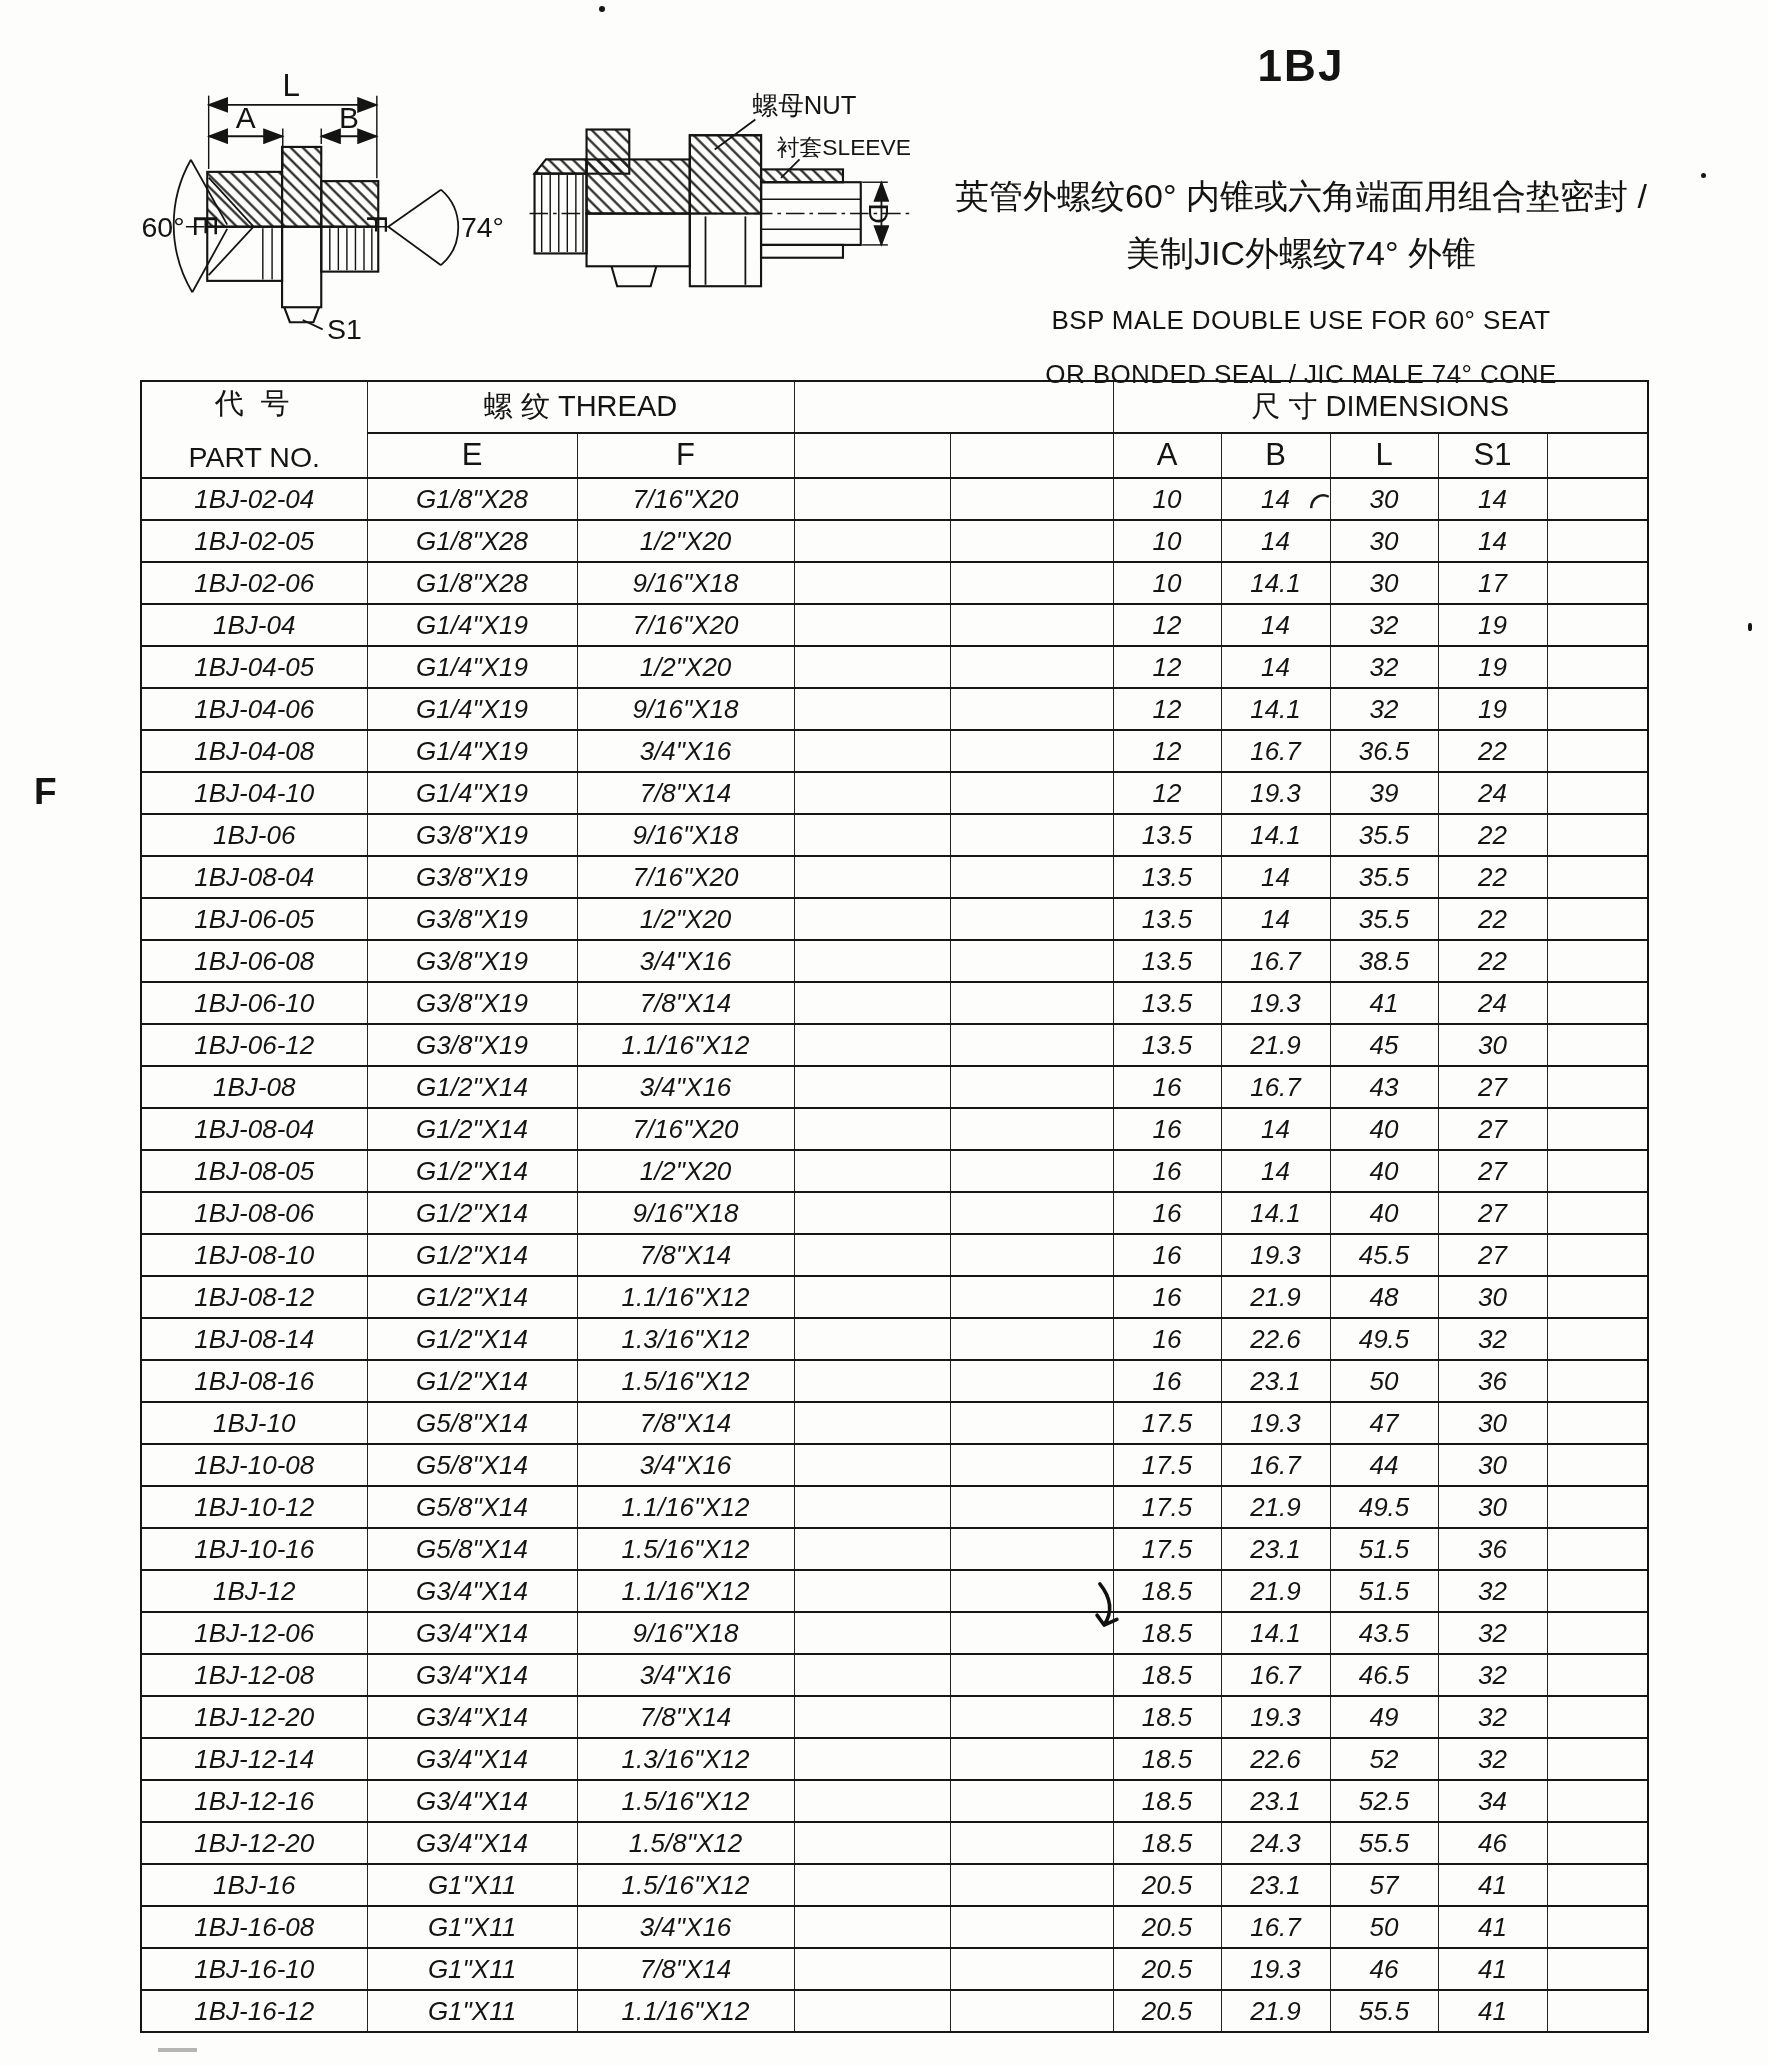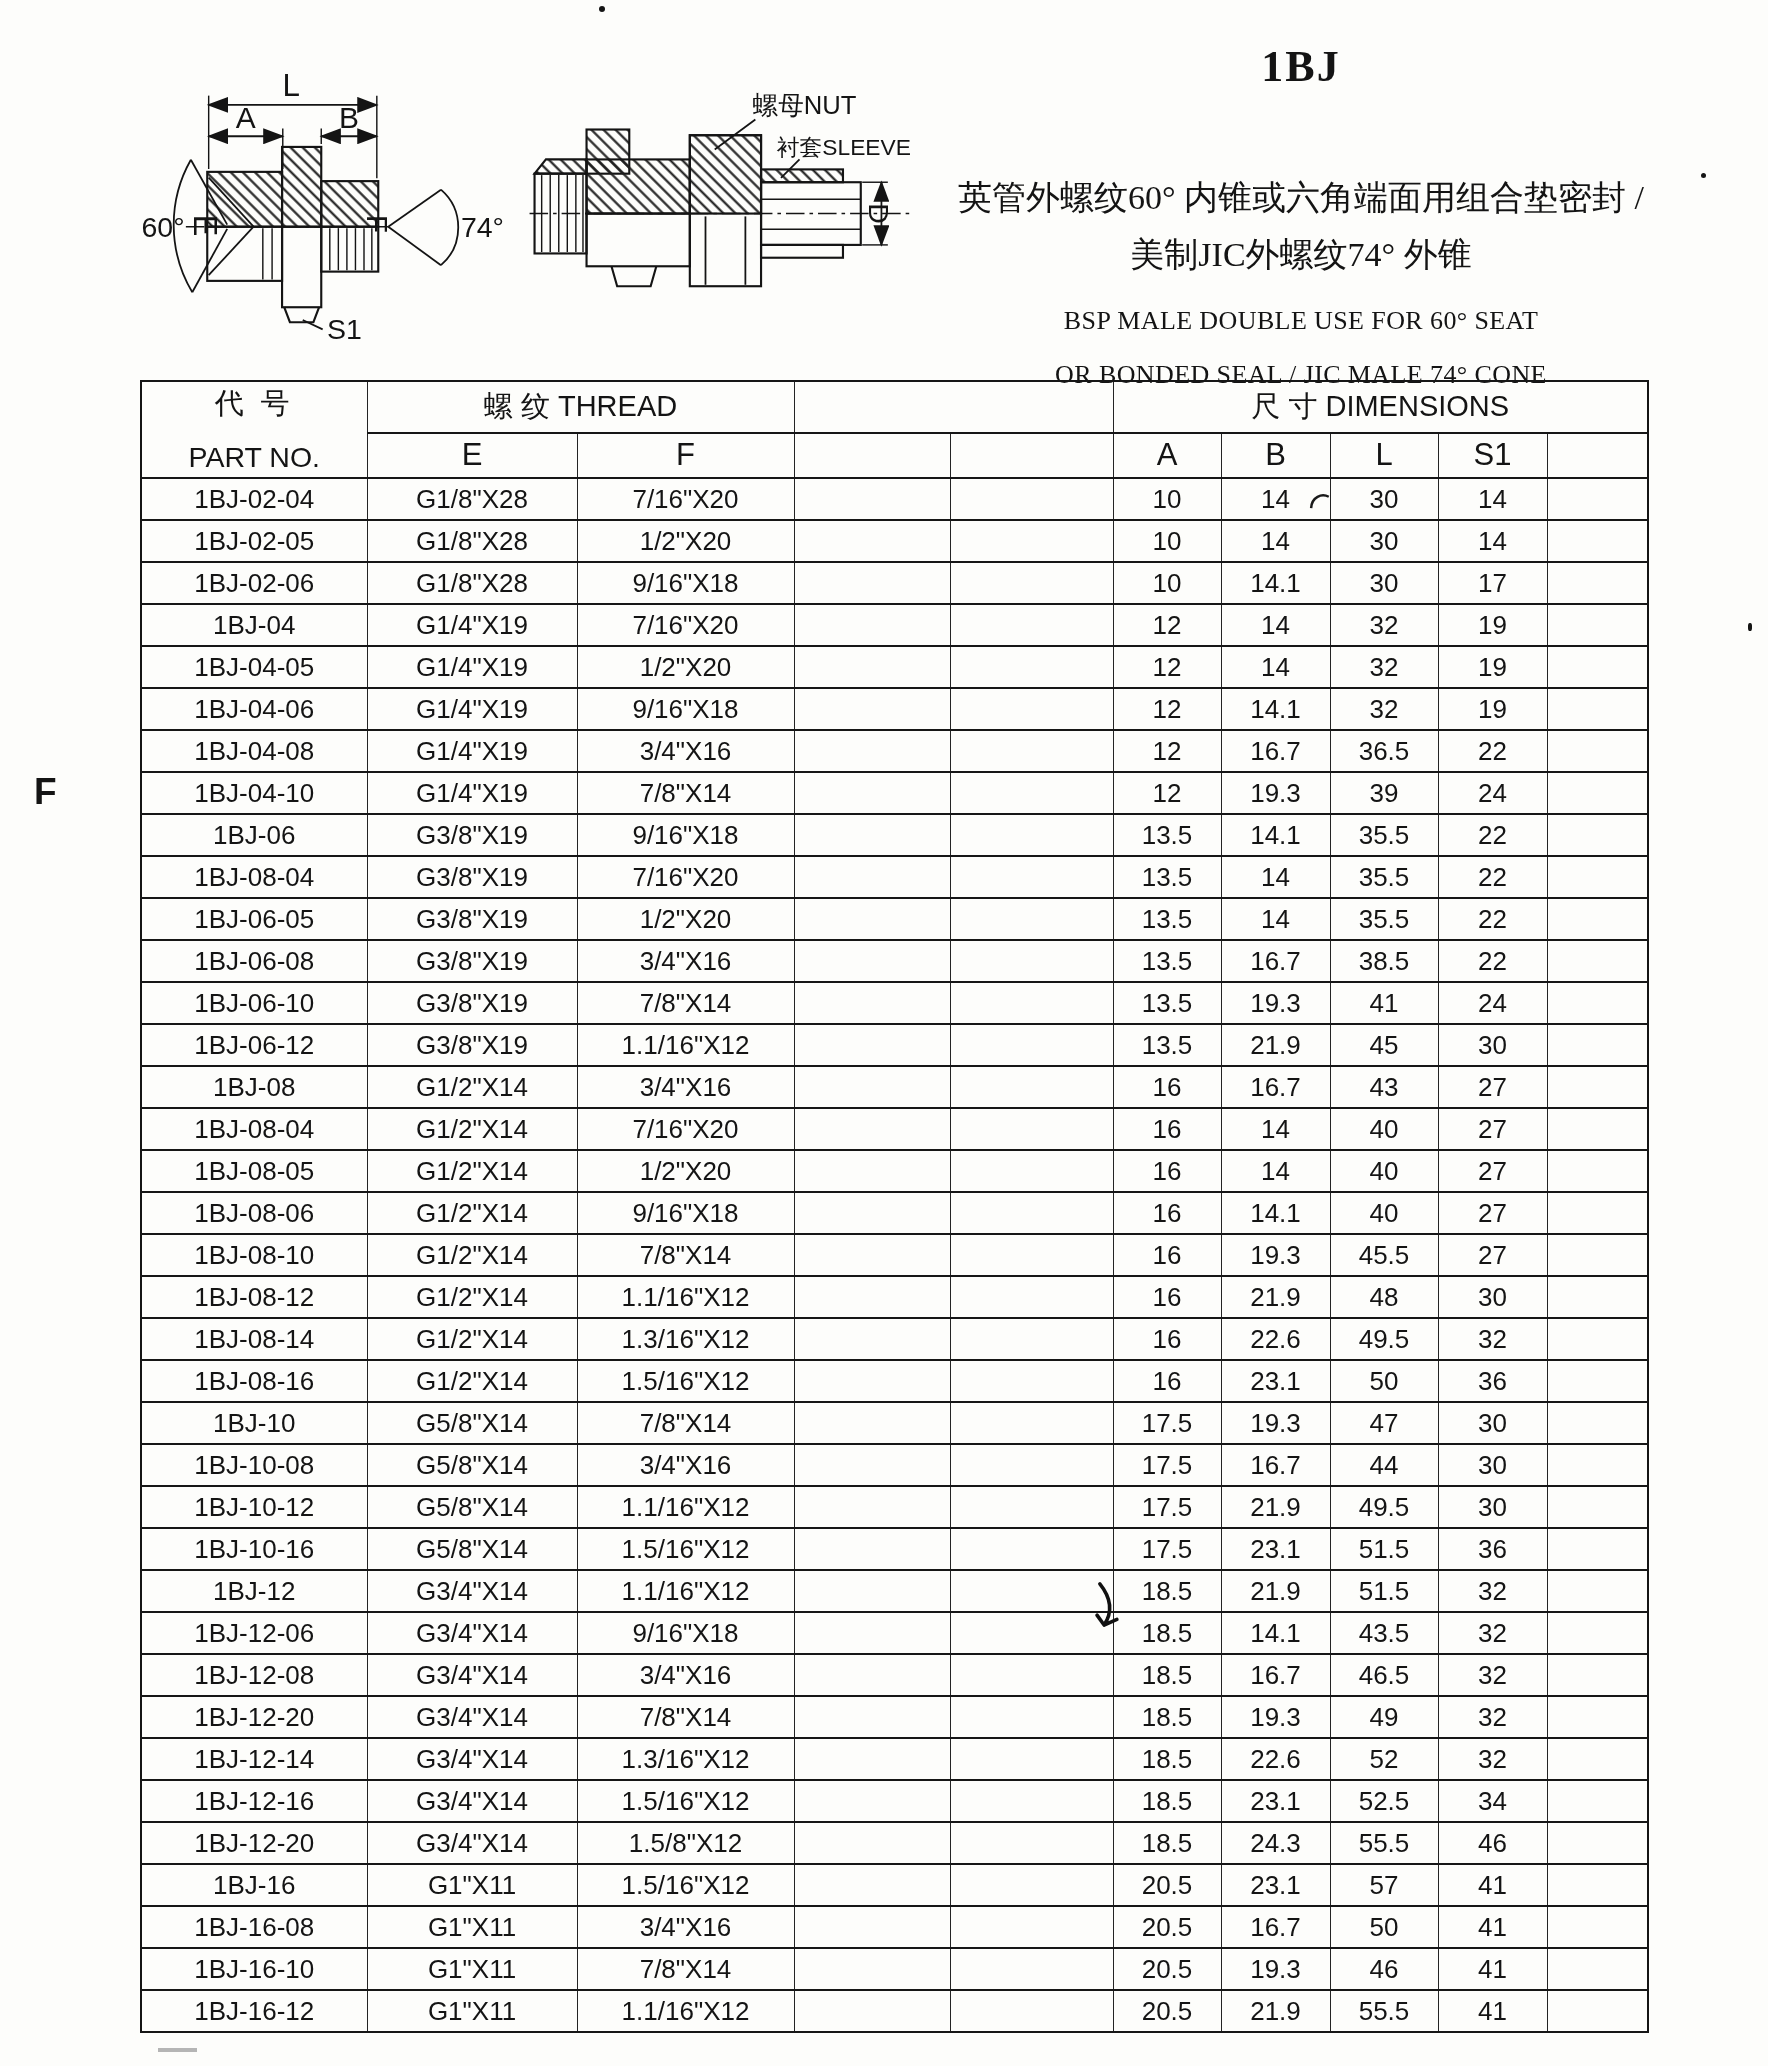--- a/index.html
+++ b/index.html
@@ -4,21 +4,21 @@
 <style>
   html,body{margin:0;padding:0;}
   body{
     width:1769px;height:2066px;position:relative;overflow:hidden;
     background:#fdfdfb;color:#141414;
     font-family:"Liberation Sans","DejaVu Sans",sans-serif;
   }
   .sheet{position:absolute;inset:0;}
 
   
-  .title-block{position:absolute;left:934px;top:41px;width:734px;text-align:center;font-family:Liberation Serif, serif;}
+  .title-block{position:absolute;left:934px;top:41px;width:734px;text-align:center;}
   .doc-title{font-size:44px;font-weight:bold;letter-spacing:2.1px;margin:0 0 77px 0;}
   .desc-zh{font-size:34px;line-height:57px;margin:0;}
   .desc-en{font-size:26px;line-height:54px;margin:0;letter-spacing:0.4px;}
   .desc-gap{height:11.4px;}
 
   
   .margin-letter{position:absolute;left:34px;top:771px;font-size:37px;font-weight:bold;}
 
   
   .drawing{position:absolute;}
@@ -38,21 +38,21 @@
   table.parts th{font-weight:normal;padding:0;}
   table.parts td{
     font-size:26px;text-align:center;vertical-align:middle;padding:0;
     white-space:nowrap;
   }
   thead .hdr-zh{font-size:29px;}
   .hdr-col1-zh{height:44px;display:flex;align-items:center;justify-content:center;font-size:29px;letter-spacing:4.3px;}
   .hdr-col1-en{height:40px;display:flex;align-items:center;justify-content:center;font-size:28.5px;margin-top:11px;}
   thead tr.row-groups th{height:46px;}
   thead tr.row-cols th{height:40px;font-size:31px;}
-  tbody tr{height:42px;}
+  tbody tr{height:42px;font-style:italic;}
 
   
   .speck{position:absolute;background:#151515;border-radius:50%;}
   .artifact{position:absolute;}
 </style>
 </head>
 <body>
 
 <div class="sheet">
 

